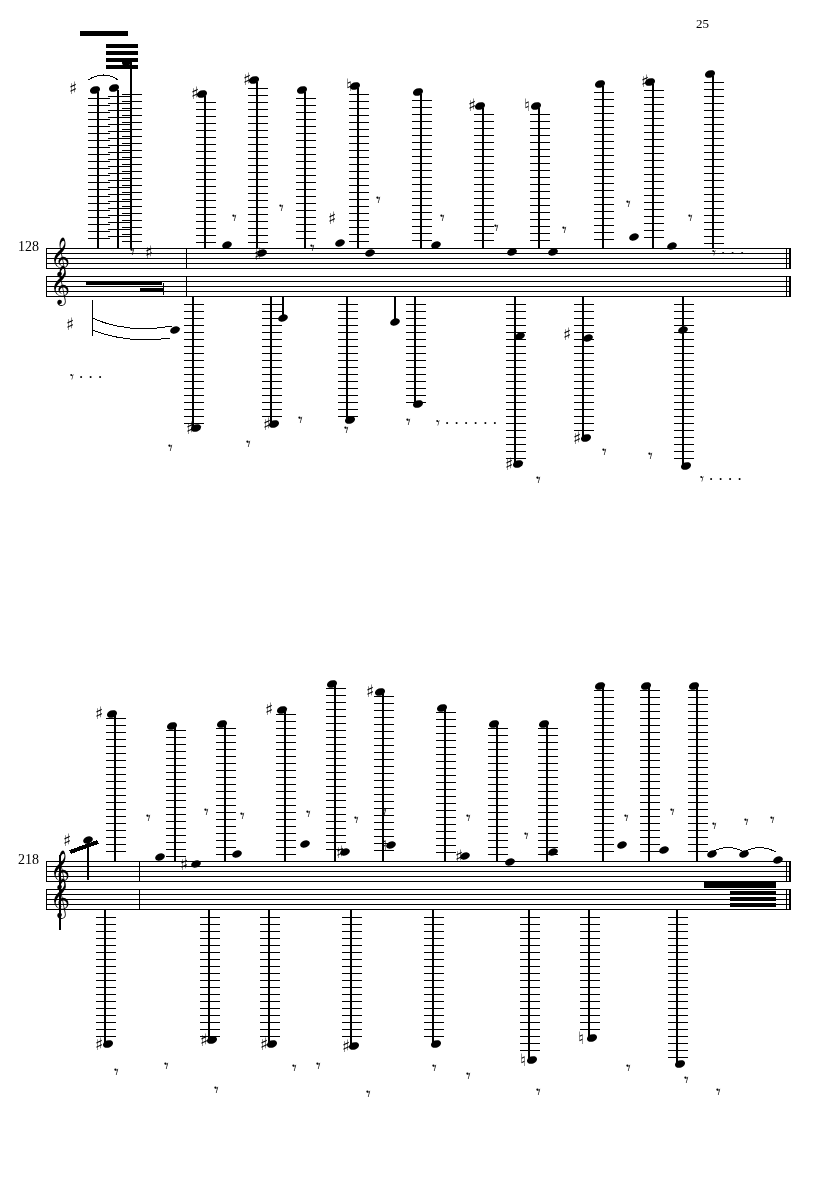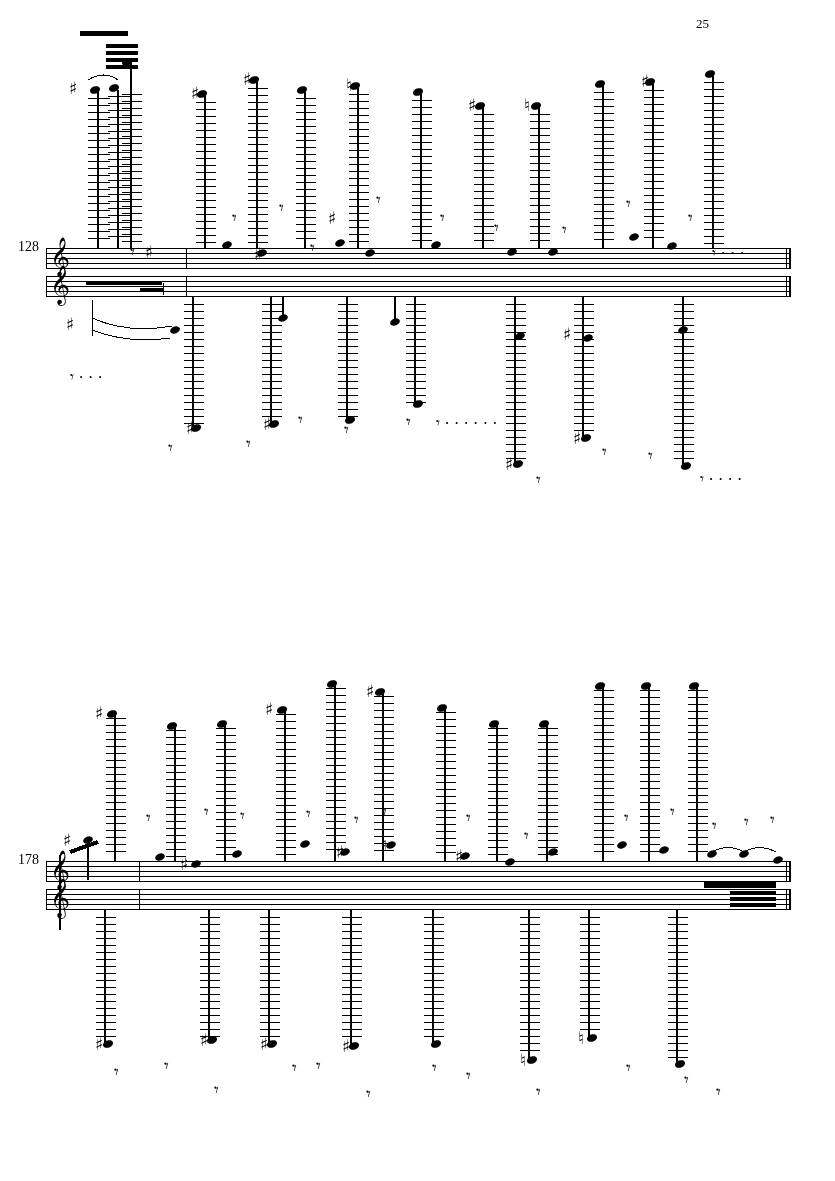--- a/index.html
+++ b/index.html
@@ -741,21 +741,21 @@
       <g class="glyph" font-size="15">
         <text x="70" y="382">𝄾 · · ·</text>
         <text x="436" y="428">𝄾 · · · · · ·</text>
         <text x="700" y="484">𝄾 · · · ·</text>
         <text x="712" y="258">𝄾 · · ·</text>
       </g>
     </svg>
   </div>
 
   <div class="system" style="left:0; top:640px;">
-    <div class="measure-number" style="left:18px; top:212px;">178</div>
+    <div class="measure-number" style="left:18px; top:212px;">218</div>
 
     <svg width="835" height="500" viewBox="0 0 835 500">
       <g stroke="#000" stroke-width="1" fill="none" shape-rendering="crispEdges">
 
         <g class="stafflines">
           <line x1="46" y1="221" x2="791" y2="221"></line>
           <line x1="46" y1="226" x2="791" y2="226"></line>
           <line x1="46" y1="231" x2="791" y2="231"></line>
           <line x1="46" y1="236" x2="791" y2="236"></line>
           <line x1="46" y1="241" x2="791" y2="241"></line>

